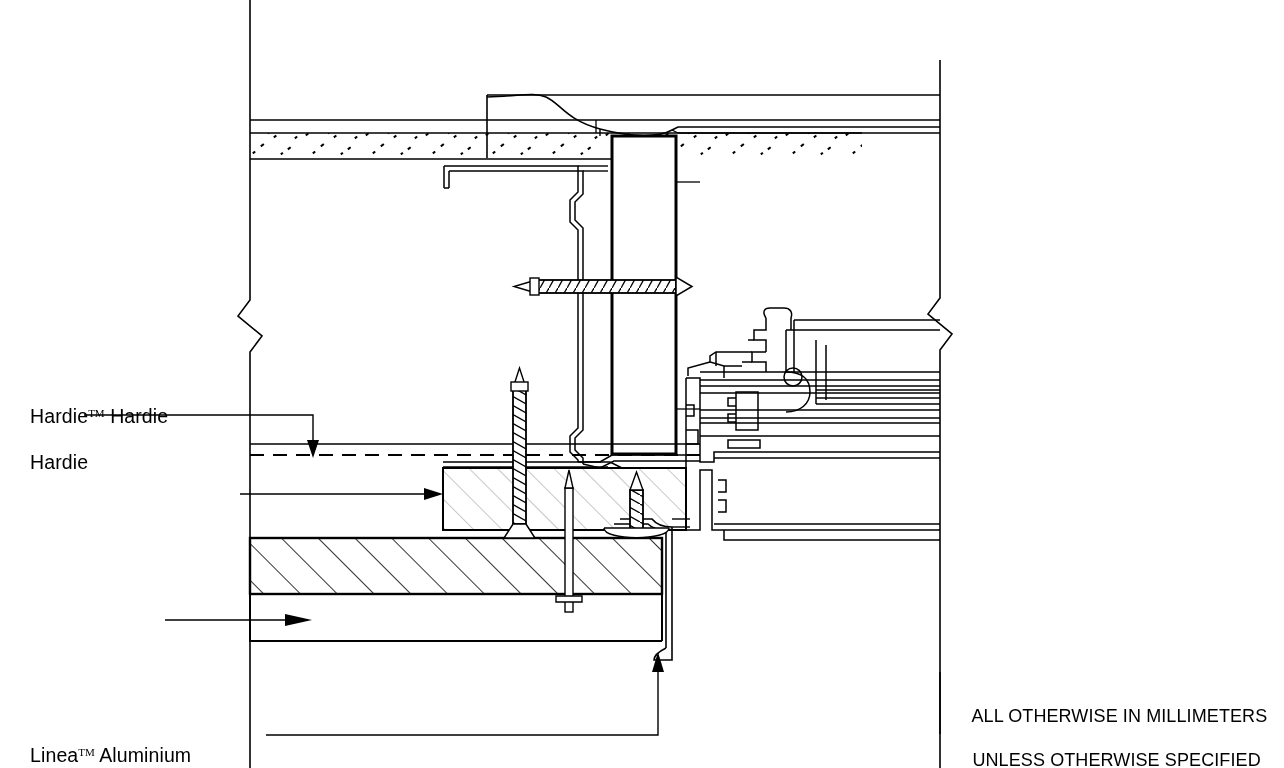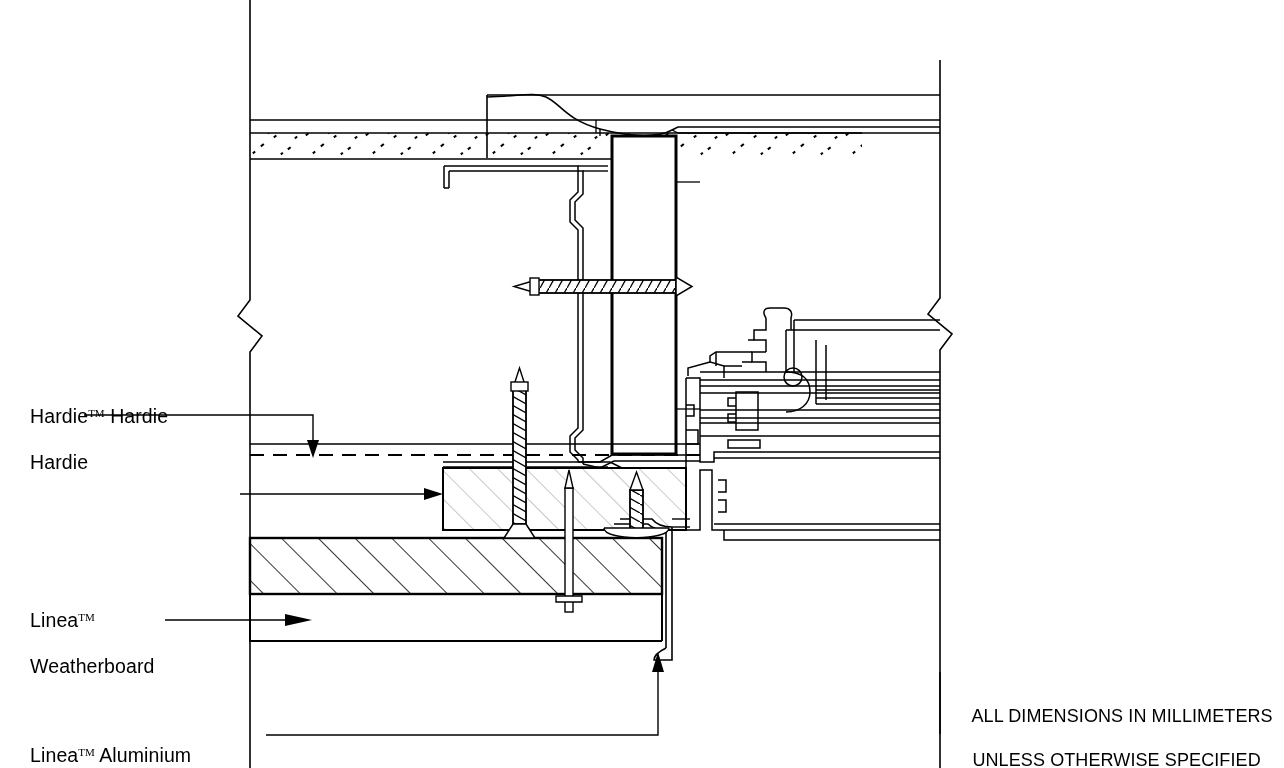--- a/index.html
+++ b/index.html
@@ -322,28 +322,24 @@
 
     </g>
   </svg>
 
   <div class="lbl" style="left:8px; top:379px;">
     <span><span>Hardie</span><sup>TM</sup><span> Hardie</span></span><br>
     <span>Hardie</span>
   </div>
 
 
-  <div class="lbl" style="left:8px; top:583px;">
-    <span><span>Linea</span><sup>TM</sup></span><br>
-    <span>Weatherboard</span>
-  </div>
 
   <div class="lbl" style="left:8px; top:718px;">
     <span><span>Linea</span><sup>TM</sup><span> Aluminium</span></span><br>
     
   </div>
 
   <div class="note" style="left:952px; top:683px;">
-    <span>ALL DIMENSIONS IN MILLIMETERS</span><br>
+    <span>ALL OTHERWISE IN MILLIMETERS</span><br>
     <span>UNLESS OTHERWISE SPECIFIED</span>
   </div>
 
 </div>
 
 </body></html>

